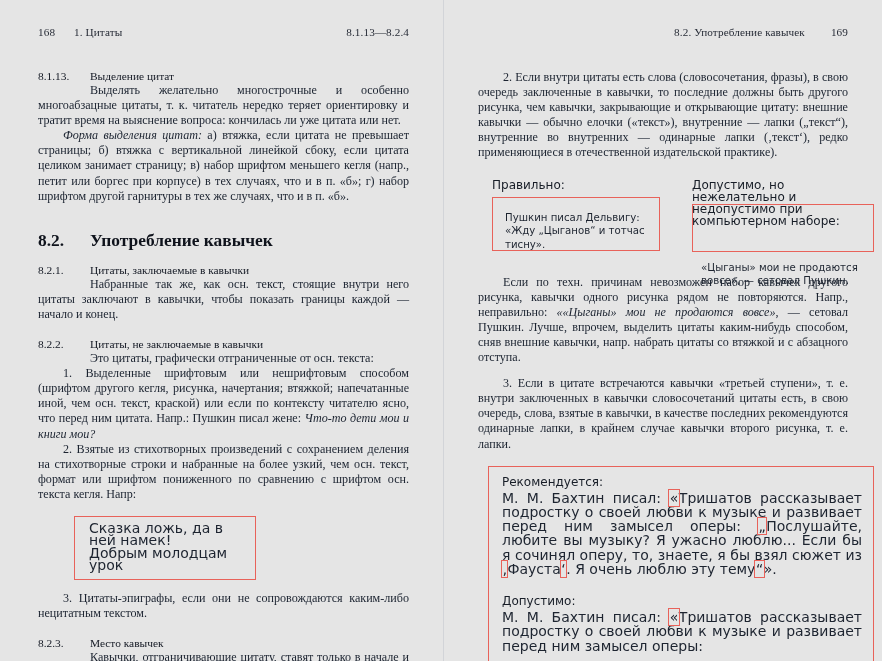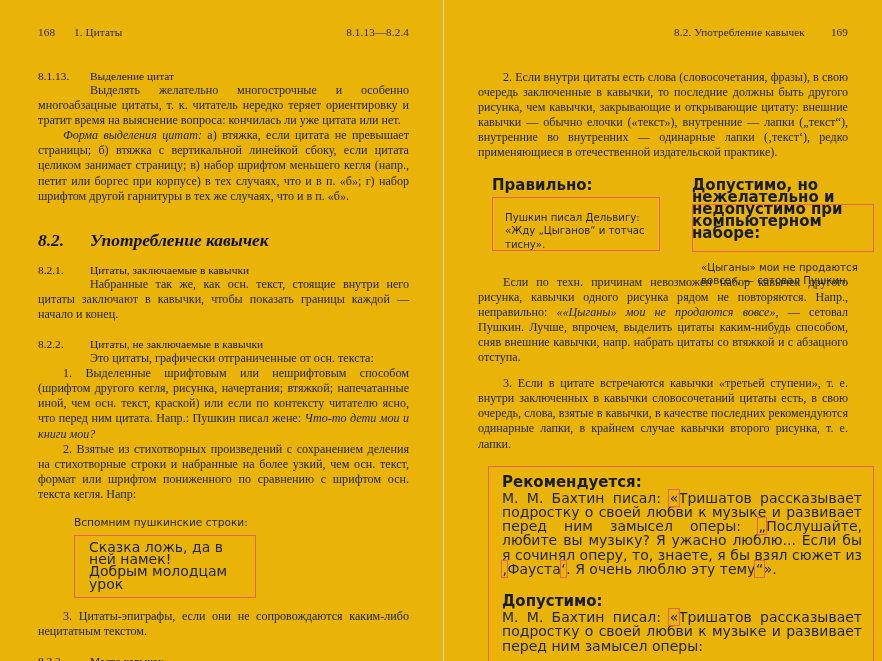--- a/index.html
+++ b/index.html
@@ -10,21 +10,21 @@
   }
   body {
     font-family: "Liberation Serif", "DejaVu Serif", serif;
     color: #1b1f2a;
     -webkit-font-smoothing: antialiased;
   }
   .spread {
     position: relative;
     width: 882px;
     height: 661px;
-    background: #eab308;
+    background: #e5e5e5;
     overflow: hidden;
   }
   .gutter {
     position: absolute;
     left: 443px;
     top: 0;
     width: 1px;
     height: 661px;
     background: #d2d4d8;
   }
@@ -78,37 +78,36 @@
   .sec-num-head .t { flex: 1; }
 
   .sec-big {
     display: flex;
     align-items: baseline;
     margin-top: 26px;
     margin-bottom: 13px;
     font-size: 17.4px;
     font-weight: bold;
     color: #0f131c;
-    font-style: italic;
   }
   .sec-big .n { width: 52px; flex: none; }
 
   i, .ital { font-style: italic; }
 
   
   .ex-sans {
     font-family: "DejaVu Sans", "Liberation Sans", sans-serif;
     font-size: 10.2px;
     line-height: 13.6px;
     color: #1d2430;
   }
   .ex-label {
     font-family: "DejaVu Sans", "Liberation Sans", sans-serif;
-    font-size: 15px;
-    font-weight: bold;
+    font-size: 12px;
+    font-weight: normal;
     line-height: 12.2px;
     color: #171d27;
   }
   .redbox {
     border: 1.6px solid #e8625a;
     box-sizing: border-box;
   }
   .mark {
     outline: 1.4px solid #e8625a;
     outline-offset: 0px;
@@ -216,21 +215,20 @@
 
     <div class="sec-num-head">
       <span class="n">8.2.2.</span>
       <span class="t">Цитаты, не заключаемые в кавычки</span>
     </div>
     <p class="body deep">Это цитаты, графически отграниченные от осн. текста:</p>
     <p class="body"><span>1. Выделенные шрифтовым или нешрифтовым способом (шрифтом другого кегля, рисунка, начертания; втяжкой; напечатанные иной, чем осн. текст, краской) или если по контексту читателю ясно, что перед ним цитата. Напр.: Пушкин писал жене: </span><i>Что-то дети мои и книги мои?</i></p>
     <p class="body">2. Взятые из стихотворных произведений с сохранением деления на стихотворные строки и набранные на более узкий, чем осн. текст, формат или шрифтом пониженного по сравнению с шрифтом осн. текста кегля. Напр:</p>
 
     <div class="verse-wrap">
-      <div class="ex-sans verse-intro">Вспомним пушкинские строки:</div>
       <div class="redbox verse-box">
         <div class="ex-sans">Сказка ложь, да в ней намек!</div>
         <div class="ex-sans">Добрым молодцам урок</div>
       </div>
     </div>
 
     <p class="body gap">3. Цитаты-эпиграфы, если они не сопровождаются каким-либо нецитатным текстом.</p>
 
     <div class="sec-num-head">
       <span class="n">8.2.3.</span>

